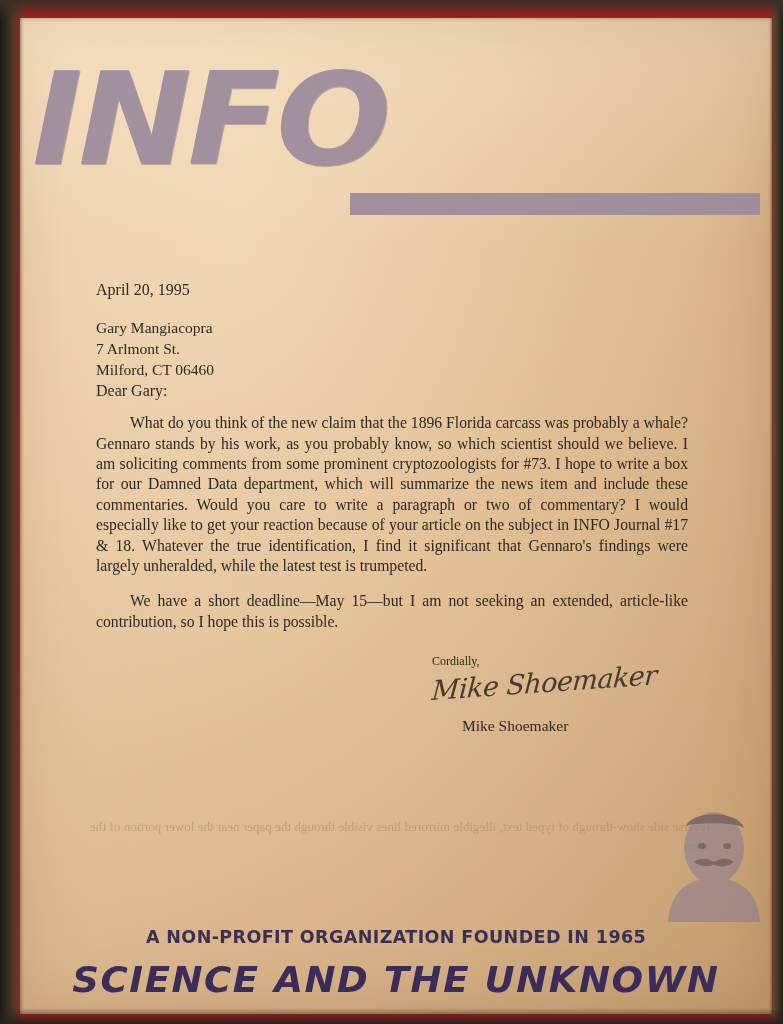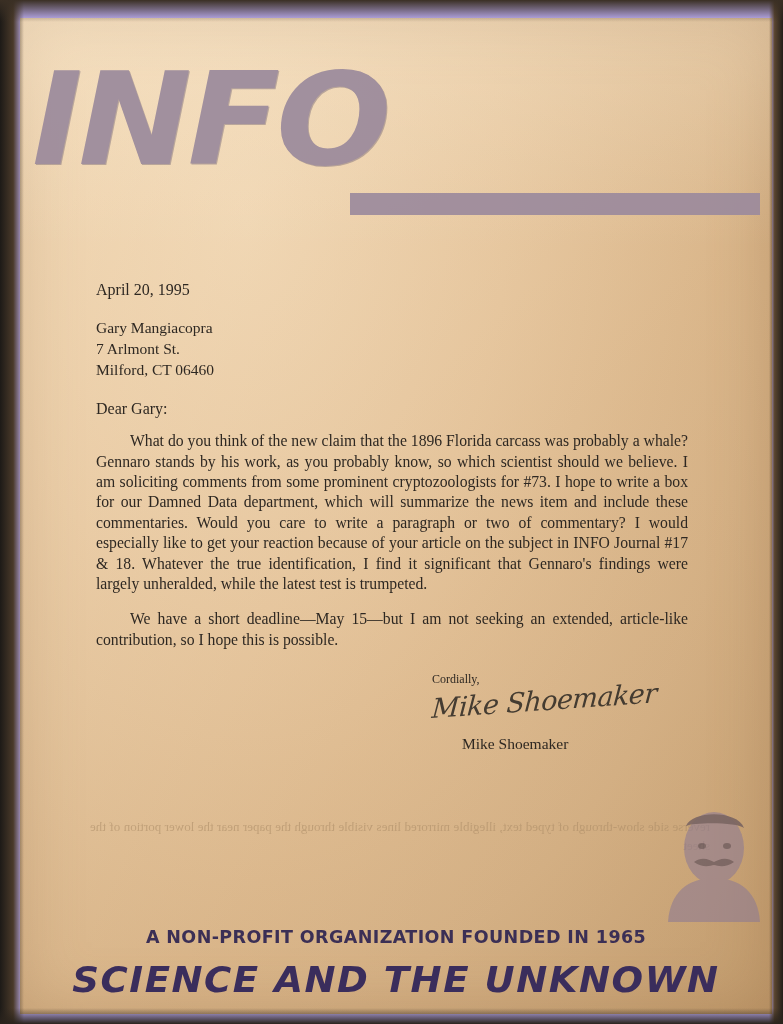--- a/index.html
+++ b/index.html
@@ -12,21 +12,21 @@
     height: 1024px;
     overflow: hidden;
     font-family: "Liberation Serif", serif;
   }
 
   
   #scan {
     position: relative;
     width: 783px;
     height: 1024px;
-    background: #c4b5fd;
+    background: #b91c1c;
     overflow: hidden;
   }
   
   #scan .edge-left {
     position: absolute; left: 0; top: 0; width: 24px; height: 1024px;
     background: linear-gradient(to right, #1d1a17 0%, #4a3a2a 55%, rgba(120,90,60,0) 100%);
     pointer-events: none;
   }
   #scan .edge-right {
     position: absolute; right: 0; top: 0; width: 14px; height: 1024px;
@@ -122,21 +122,20 @@
   }
   .date-line {
     text-align: left;
     padding-right: 82px;
     font-size: 16px;
     margin-bottom: 18px;
   }
   .recipient {
     font-size: 15.5px;
     line-height: 1.34;
-    margin-bottom: 18px;
     white-space: pre-line;
   }
   .salutation {
     margin-bottom: 12px;
     font-size: 16px;
   }
   .para {
     margin: 0 0 15px 0;
     text-align: justify;
     text-indent: 34px;

